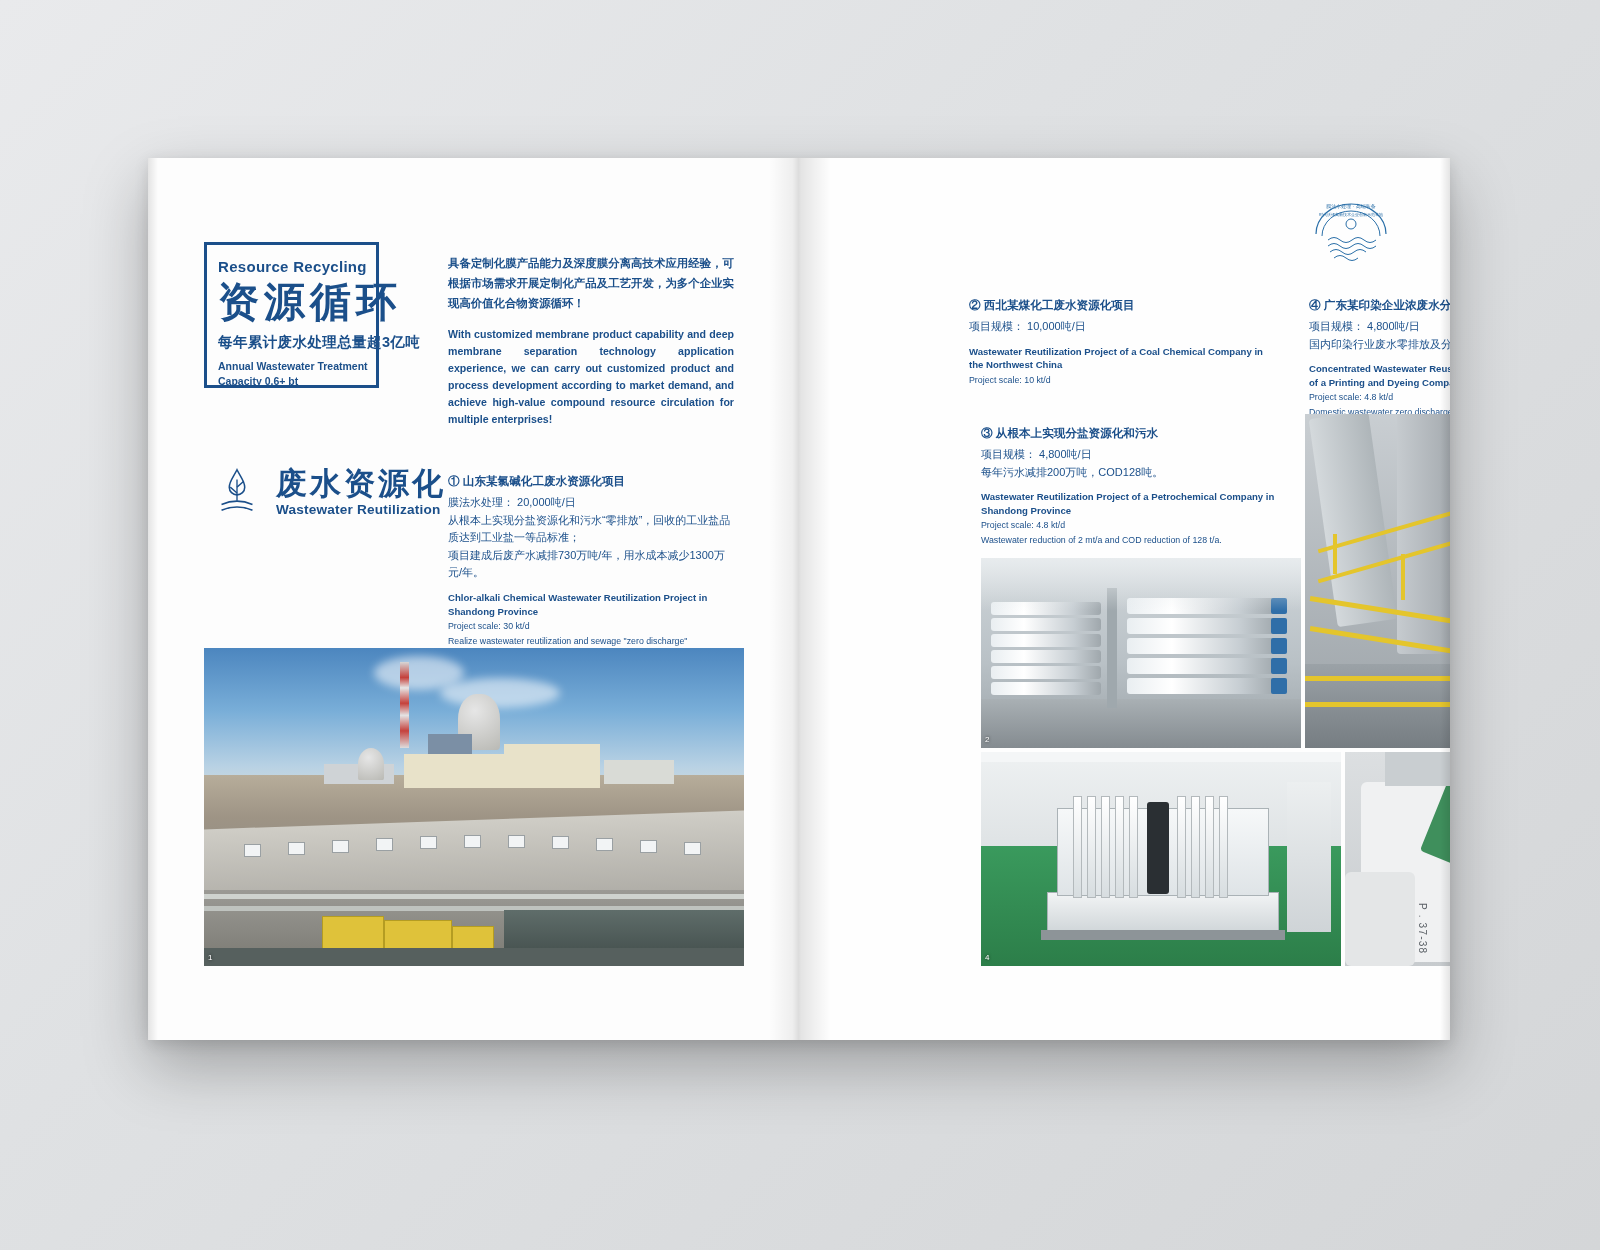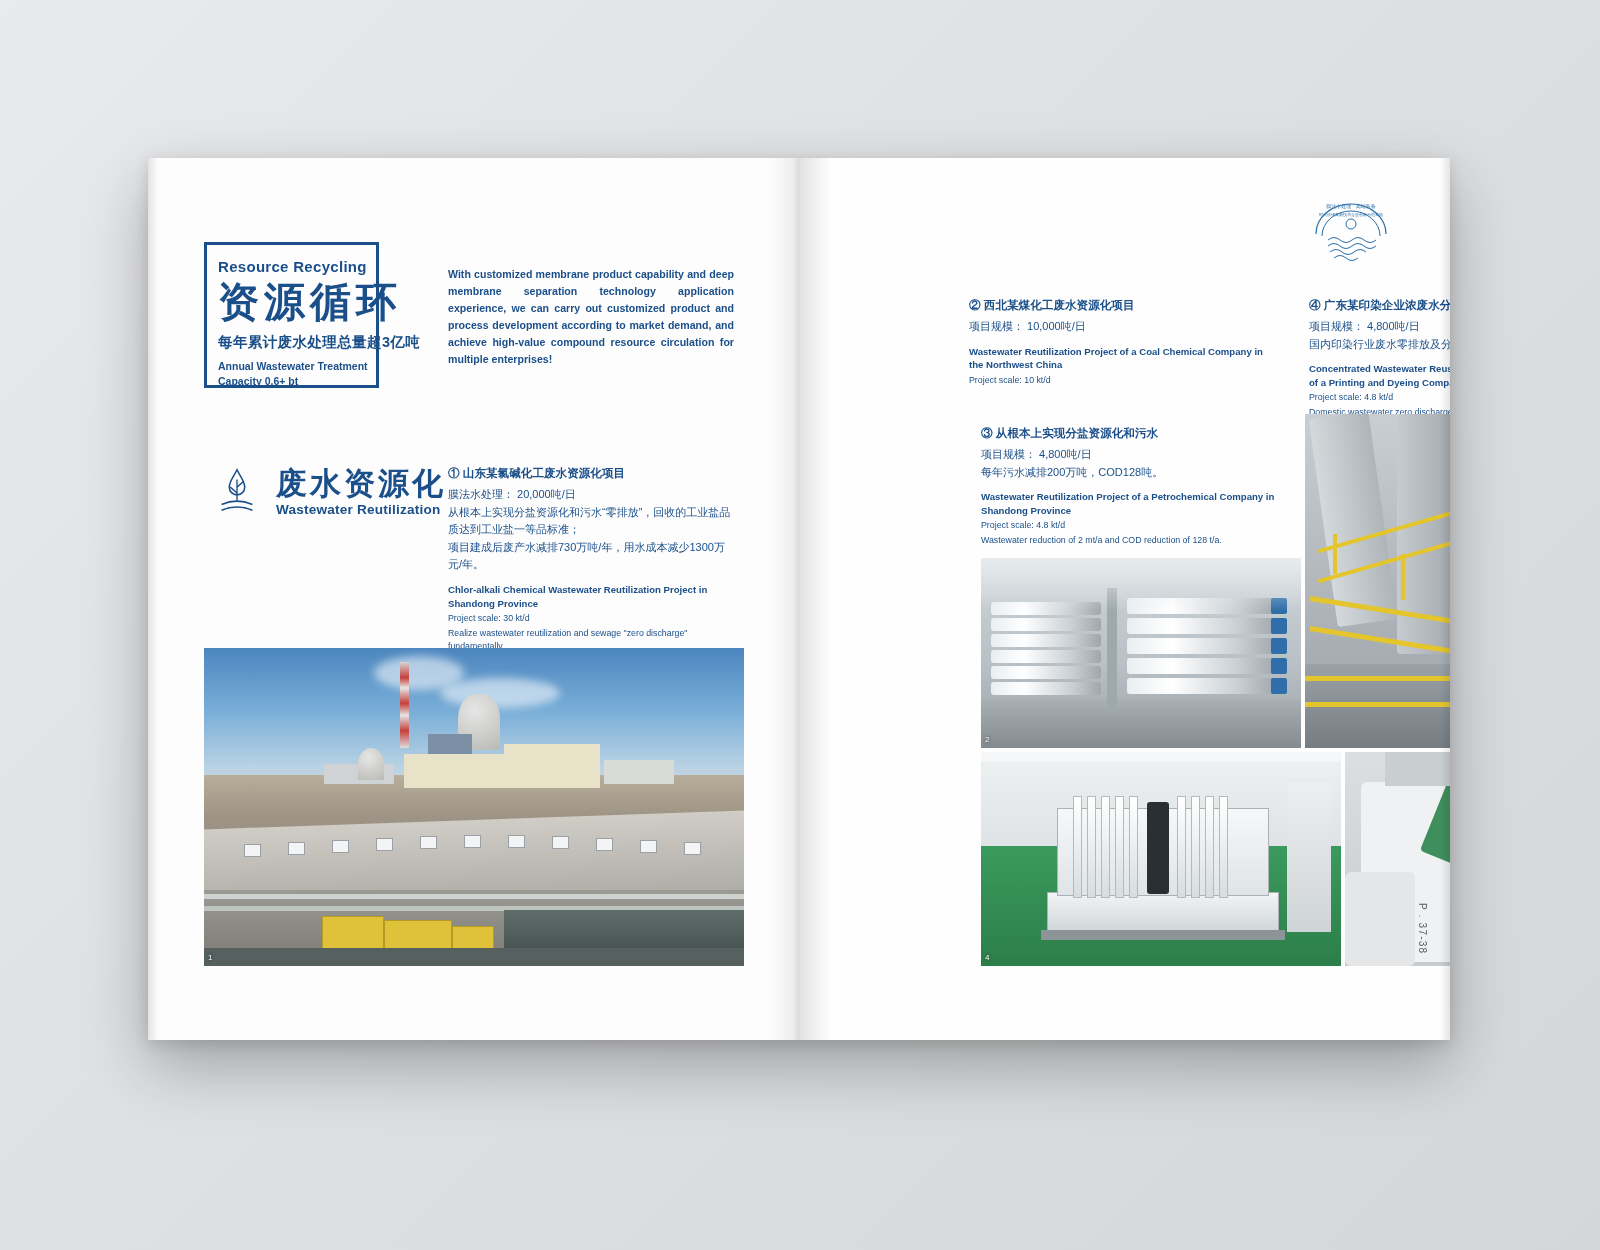--- a/index.html
+++ b/index.html
@@ -42,21 +42,21 @@
 
   .intro{position:absolute;left:300px;top:96px;width:286px;color:#1b4f8a;}
   .intro .cn{font-size:11.4px;line-height:1.75;text-align:justify;font-weight:700;}
   .intro .en{font-size:10.6px;line-height:1.6;text-align:justify;font-weight:700;margin-top:12px;}
 
   .wr-title{position:absolute;left:128px;top:310px;color:#1b4f8a;}
   .wr-cn{font-size:31px;font-weight:700;letter-spacing:3px;line-height:1;}
   .wr-en{font-size:13.6px;font-weight:600;letter-spacing:.2px;margin-top:3px;}
   .wr-logo{position:absolute;left:60px;top:304px;width:58px;height:58px;}
 
-  .proj1{position:absolute;left:300px;top:308px;width:290px;color:#1b4f8a;}
+  .proj1{position:absolute;left:300px;top:316px;width:290px;color:#1b4f8a;}
   .p-h{font-size:11.6px;font-weight:700;margin-bottom:5px;}
   .p-l{font-size:11px;line-height:1.6;}
   .p-en-h{font-size:9.6px;font-weight:700;line-height:1.42;margin-top:9px;}
   .p-en{font-size:8.8px;line-height:1.45;margin-top:2px;}
 
   .photo{position:absolute;overflow:hidden;background:#8a8f93;}
   .photo .num{
     position:absolute;left:4px;bottom:4px;color:#fff;font-size:8px;z-index:5;
     text-shadow:0 0 3px rgba(0,0,0,.8);
   }
@@ -130,20 +130,21 @@
         <div class="hero-en">Resource Recycling</div>
         <div class="hero-cn">资源循环</div>
         <div class="hero-cn-sub">每年累计废水处理总量超3亿吨</div>
         <div class="hero-en-sub">
           <div>Annual Wastewater Treatment</div>
           <div>Capacity 0.6+ bt</div>
         </div>
       </div>
 
       <div class="intro">
+        <div class="cn">具备定制化膜产品能力及深度膜分离高技术应用经验，可根据市场需求开展定制化产品及工艺开发，为多个企业实现高价值化合物资源循环！</div>
         <div class="en">With customized membrane product capability and deep membrane separation technology application experience, we can carry out customized product and process development according to market demand, and achieve high-value compound resource circulation for multiple enterprises!</div>
       </div>
 
       <div class="wr-logo">
         <svg viewBox="0 0 60 60" width="58" height="58">
           <path d="M30 8 C26 16 22 20 22 26 a8 8 0 0 0 16 0 c0-6-4-10-8-18z" fill="none" stroke="#1b4f8a" stroke-width="1.6"></path>
           <path d="M30 18 v22" stroke="#1b4f8a" stroke-width="1.4"></path>
           <path d="M30 26 l7 -6 M30 32 l-7 -6" stroke="#1b4f8a" stroke-width="1.4" fill="none"></path>
           <path d="M14 44 q16 -7 32 0" stroke="#1b4f8a" stroke-width="1.6" fill="none"></path>
           <path d="M14 50 q16 -7 32 0" stroke="#1b4f8a" stroke-width="1.6" fill="none"></path>

